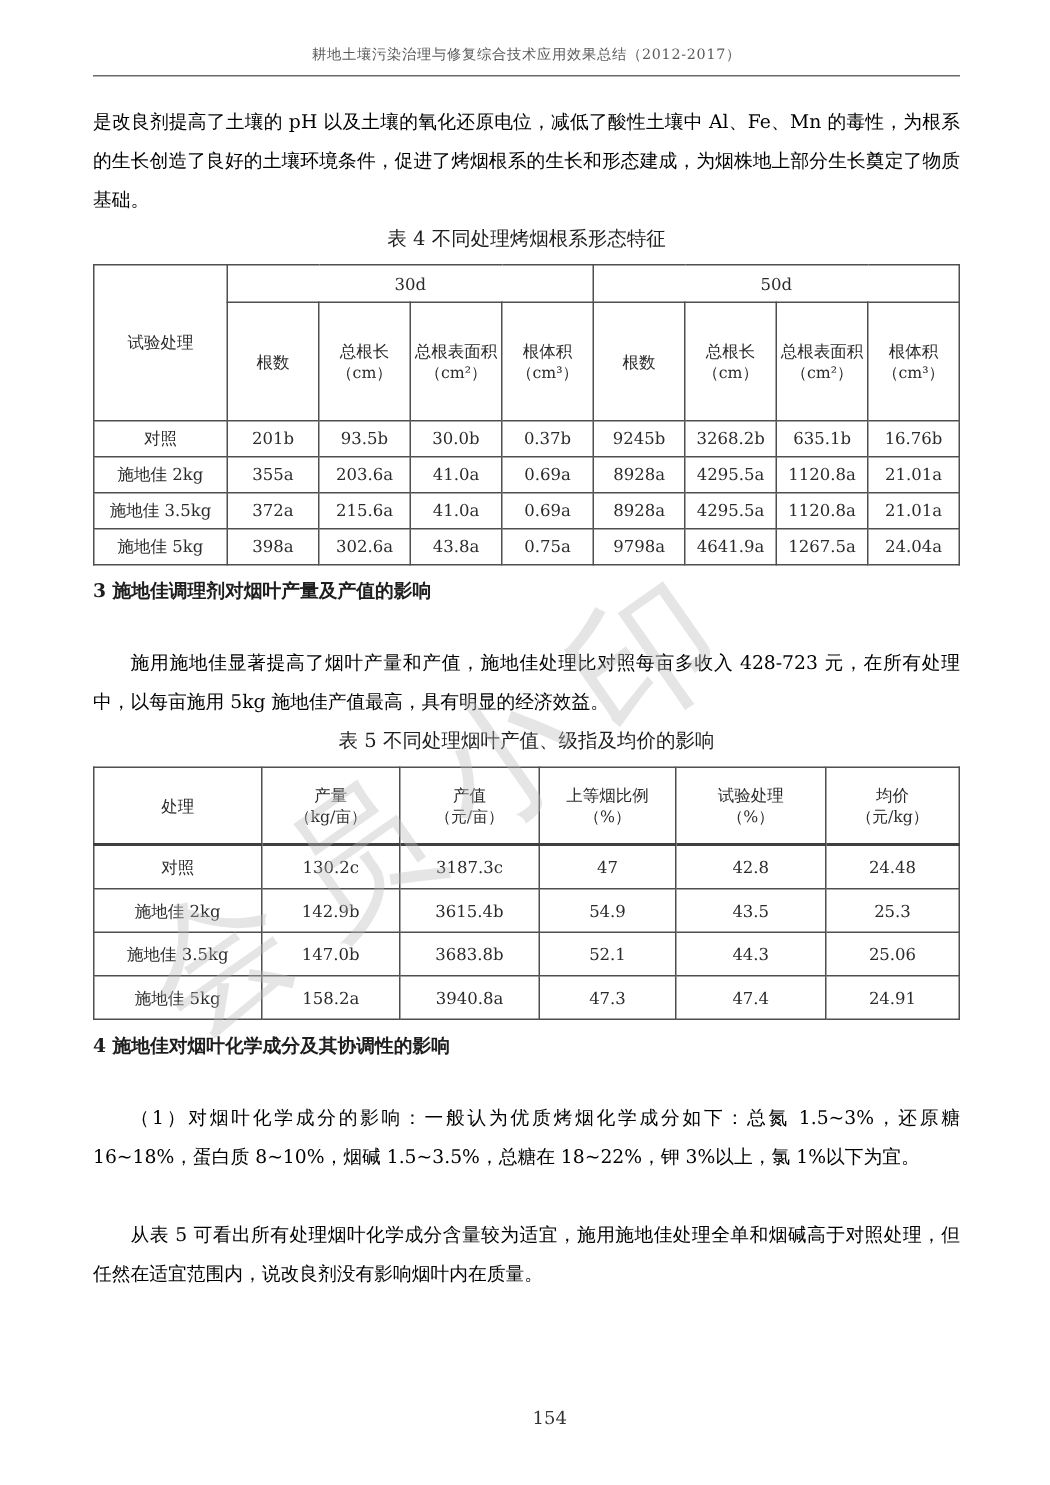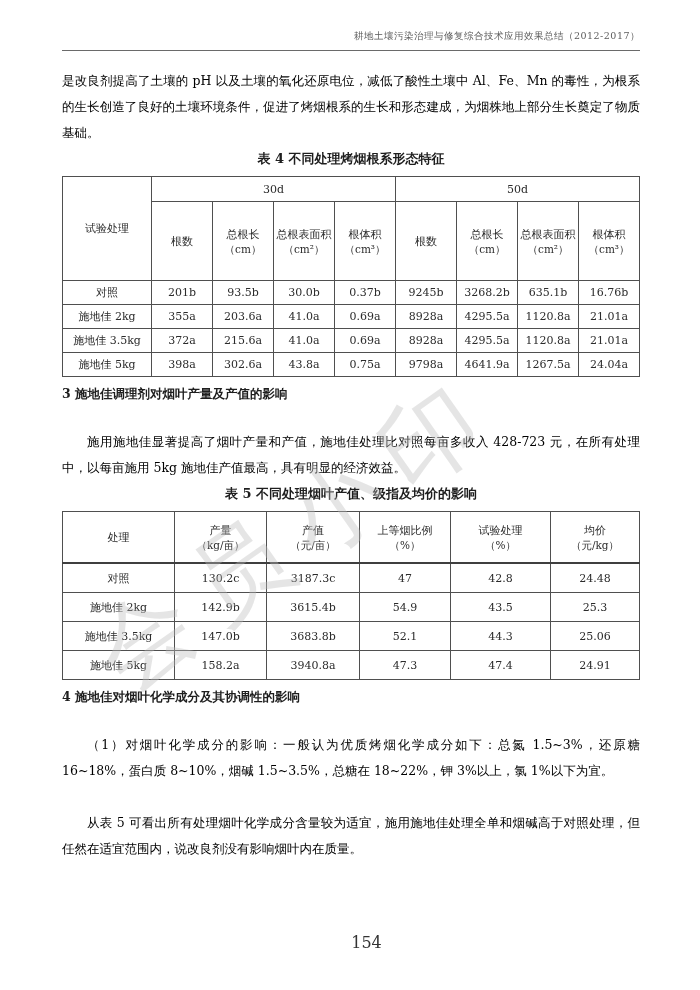--- a/index.html
+++ b/index.html
@@ -8,41 +8,41 @@
     width:700px;height:990px;
     margin:0 auto;
     background:#ffffff;
     font-family:"DejaVu Serif","Liberation Serif",serif;
     color:#2b2b2b;
     overflow:hidden;
   }
   
   .running-head{
     position:absolute;top:30px;left:62px;right:60px;
-    text-align:right;
+    text-align:center;
     font-size:9.5px;color:#5a5a5a;
     letter-spacing:.5px;
     padding-bottom:7px;
     border-bottom:1.2px solid #6a6a6a;
   }
   
   .content{
     position:absolute;top:62px;left:62px;right:60px;
   }
   p.body-text{
     margin:6px 0 4px 0;
     font-size:12.5px;
     line-height:26px;
     text-align:justify;
     color:#000000;
   }
   p.indent{text-indent:2em;margin-top:26px;}
   .caption{
     text-align:center;
-    font-weight:bold;
+    font-weight:normal;
     font-size:13px;
     margin:0 0 8px 0;
     color:#1e1e1e;
   }
   .sec-heading{
     font-size:12.5px;
     font-weight:bold;
     margin:9px 0 4px 0;
     color:#1e1e1e;
   }
@@ -81,21 +81,21 @@
     white-space:nowrap;
     color:#bdbdbd;
     opacity:.38;
     pointer-events:none;
     font-family:"DejaVu Serif","Liberation Serif",serif;
   }
   .page-number{
     position:absolute;
     bottom:38px;left:0;right:0;
     text-align:center;
-    font-size:16px;color:#333;padding-left:33px;
+    font-size:12px;color:#333;padding-left:33px;
   }
 </style>
 </head>
 <body>
 
 <div class="page">
 
   <div class="running-head">耕地土壤污染治理与修复综合技术应用效果总结（2012-2017）</div>
 
   <div class="content">

